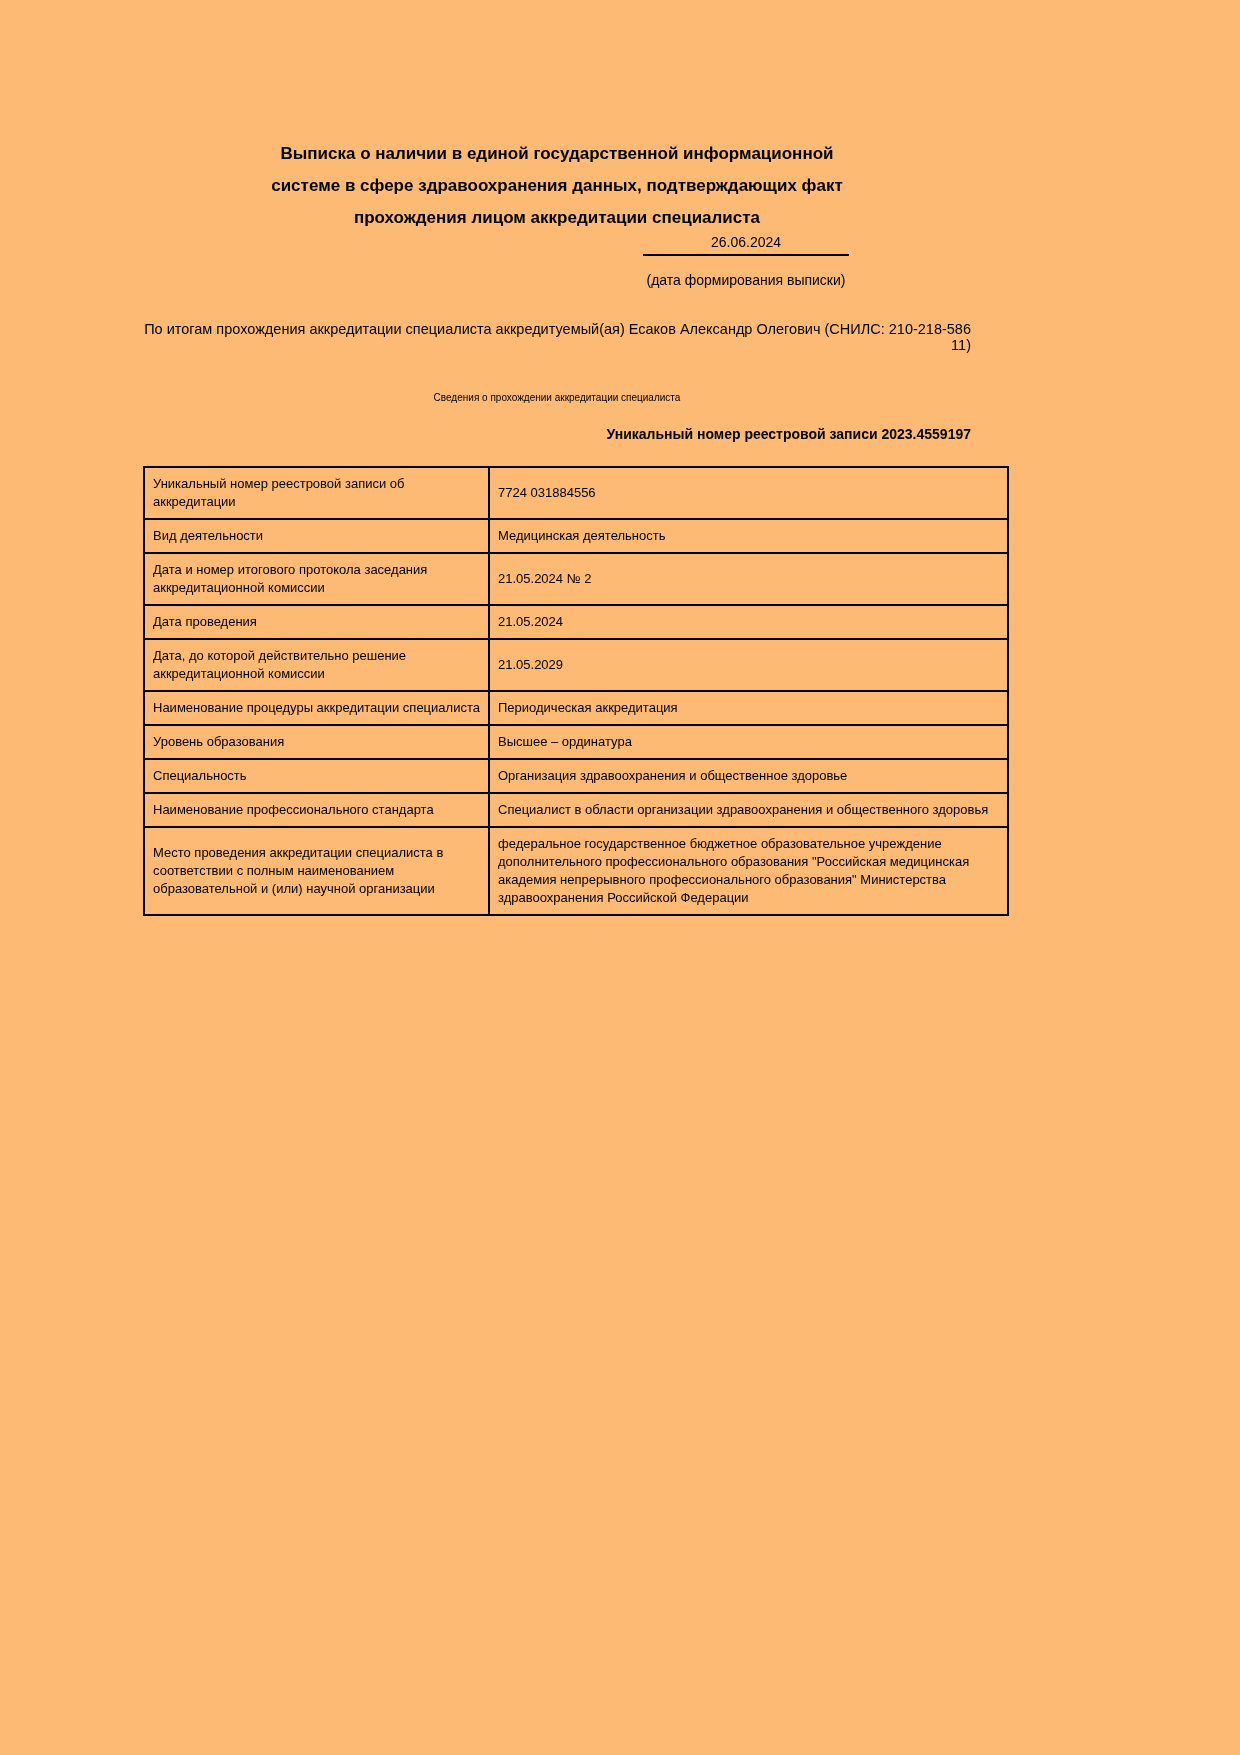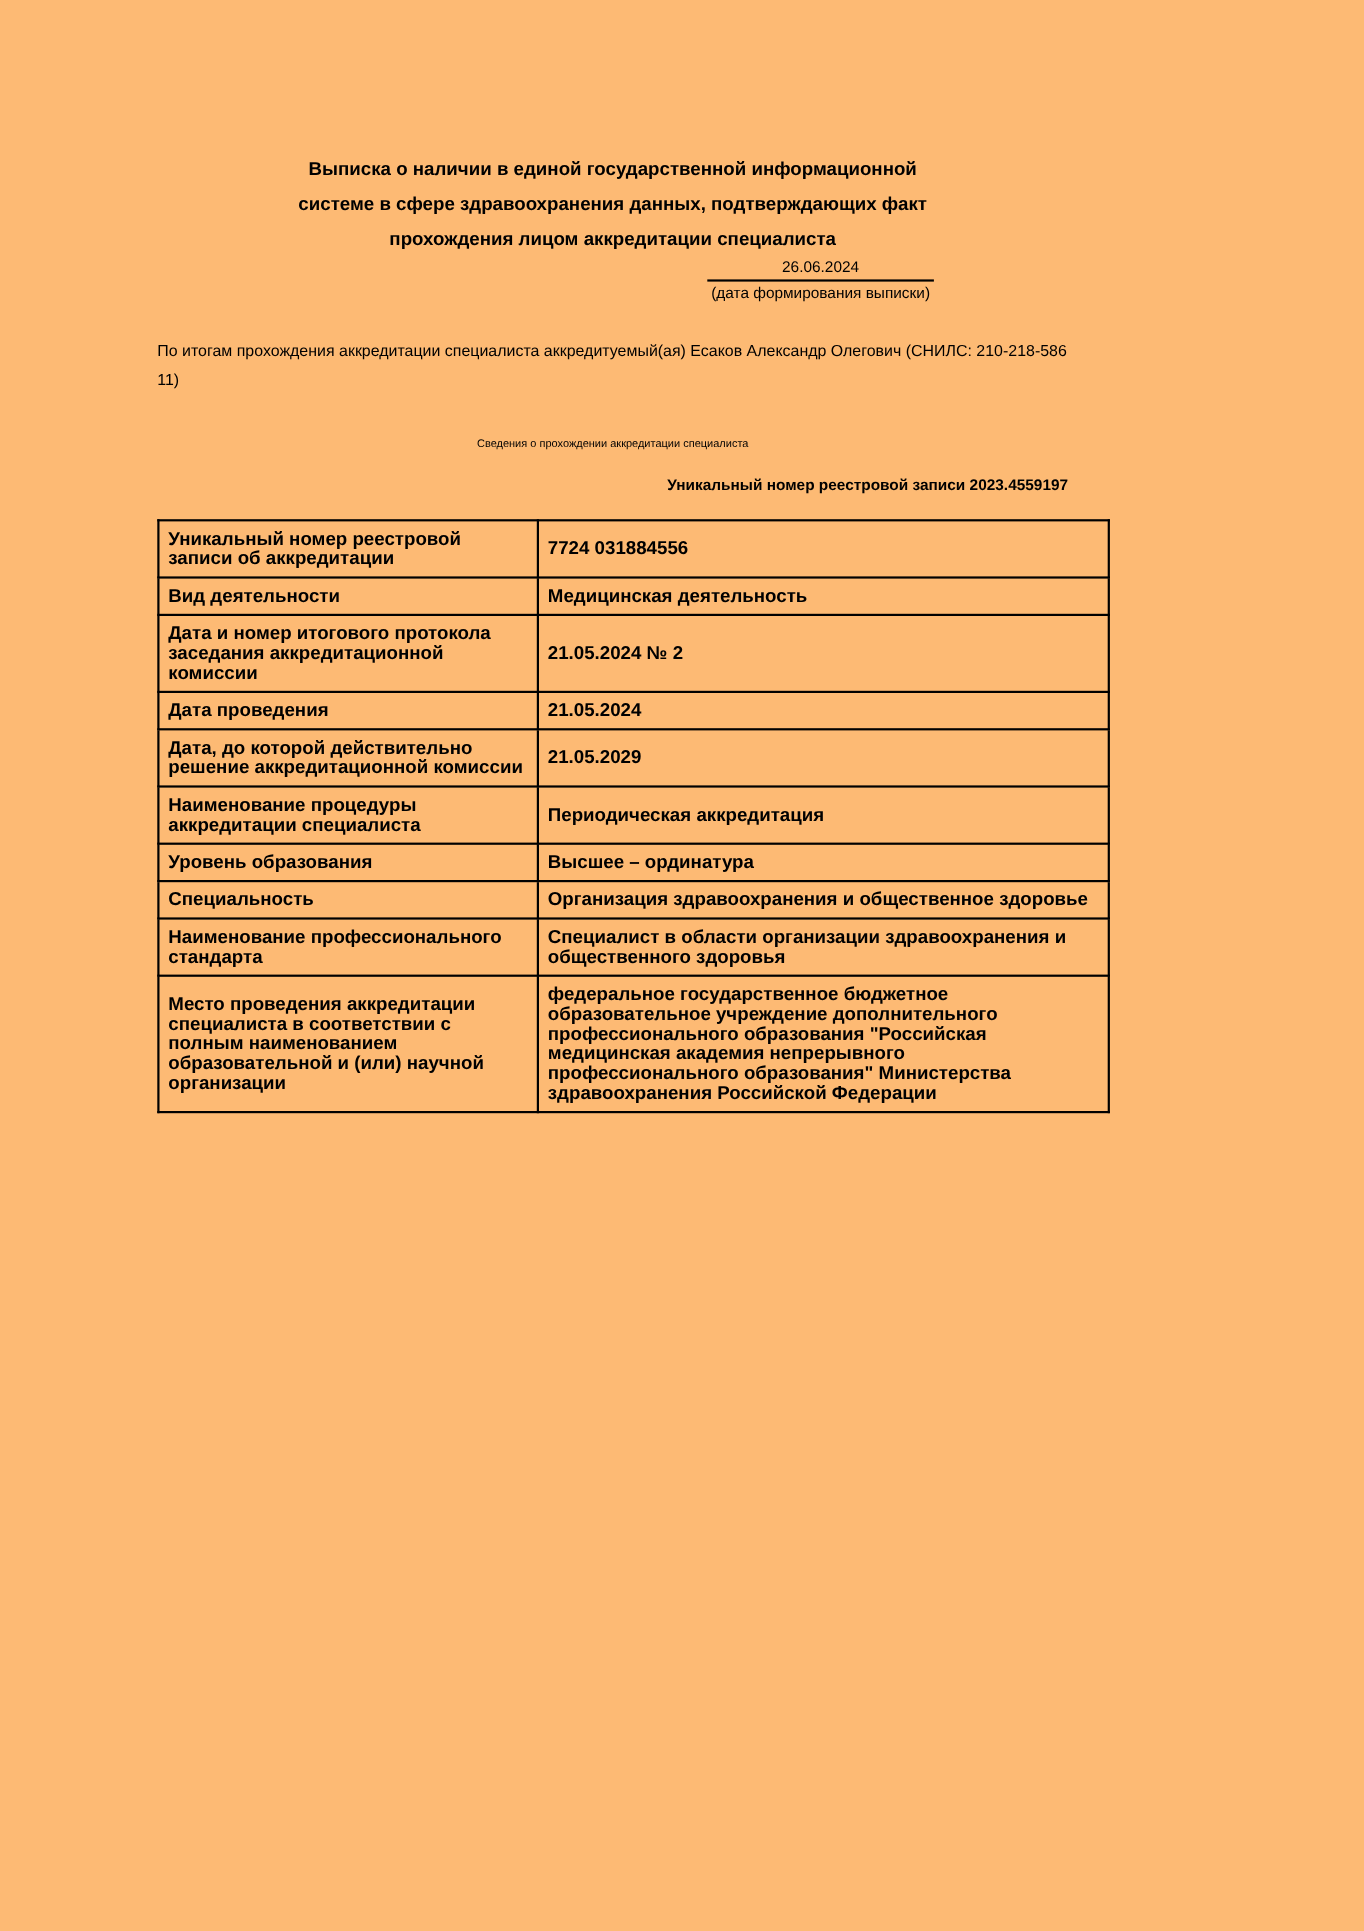--- a/index.html
+++ b/index.html
@@ -37,47 +37,46 @@
     font-size: 14px;
     line-height: 17px;
   }
   .date-value {
     text-align: center;
     border-bottom: 2px solid #000000;
     padding-bottom: 3px;
   }
   .date-caption {
     text-align: center;
-    padding-top: 2px;
+    padding-top: 16px;
   }
   .intro {
     margin-top: 32px;
-    text-align: left;
+    text-align: right;
     font-size: 14.5px;
-    line-height: 26px;
+    line-height: 16px;
   }
   .section-heading {
     margin-top: 39px;
     text-align: center;
     font-size: 10px;
   }
   .registry-heading {
     margin-top: 23px;
     text-align: right;
     font-size: 14px;
     font-weight: bold;
   }
   table.acc-table {
     margin-top: 24px;
     width: 828px;
     border-collapse: collapse;
     table-layout: fixed;
-    font-size: 17px;
+    font-size: 13px;
     line-height: 18px;
-    font-weight: bold;
   }
   table.acc-table td {
     border: 2px solid #000000;
     vertical-align: middle;
     padding: 7px 8px;
     word-wrap: break-word;
   }
   td.col-label { width: 327px; }
   td.col-value { width: 501px; }
 </style>

